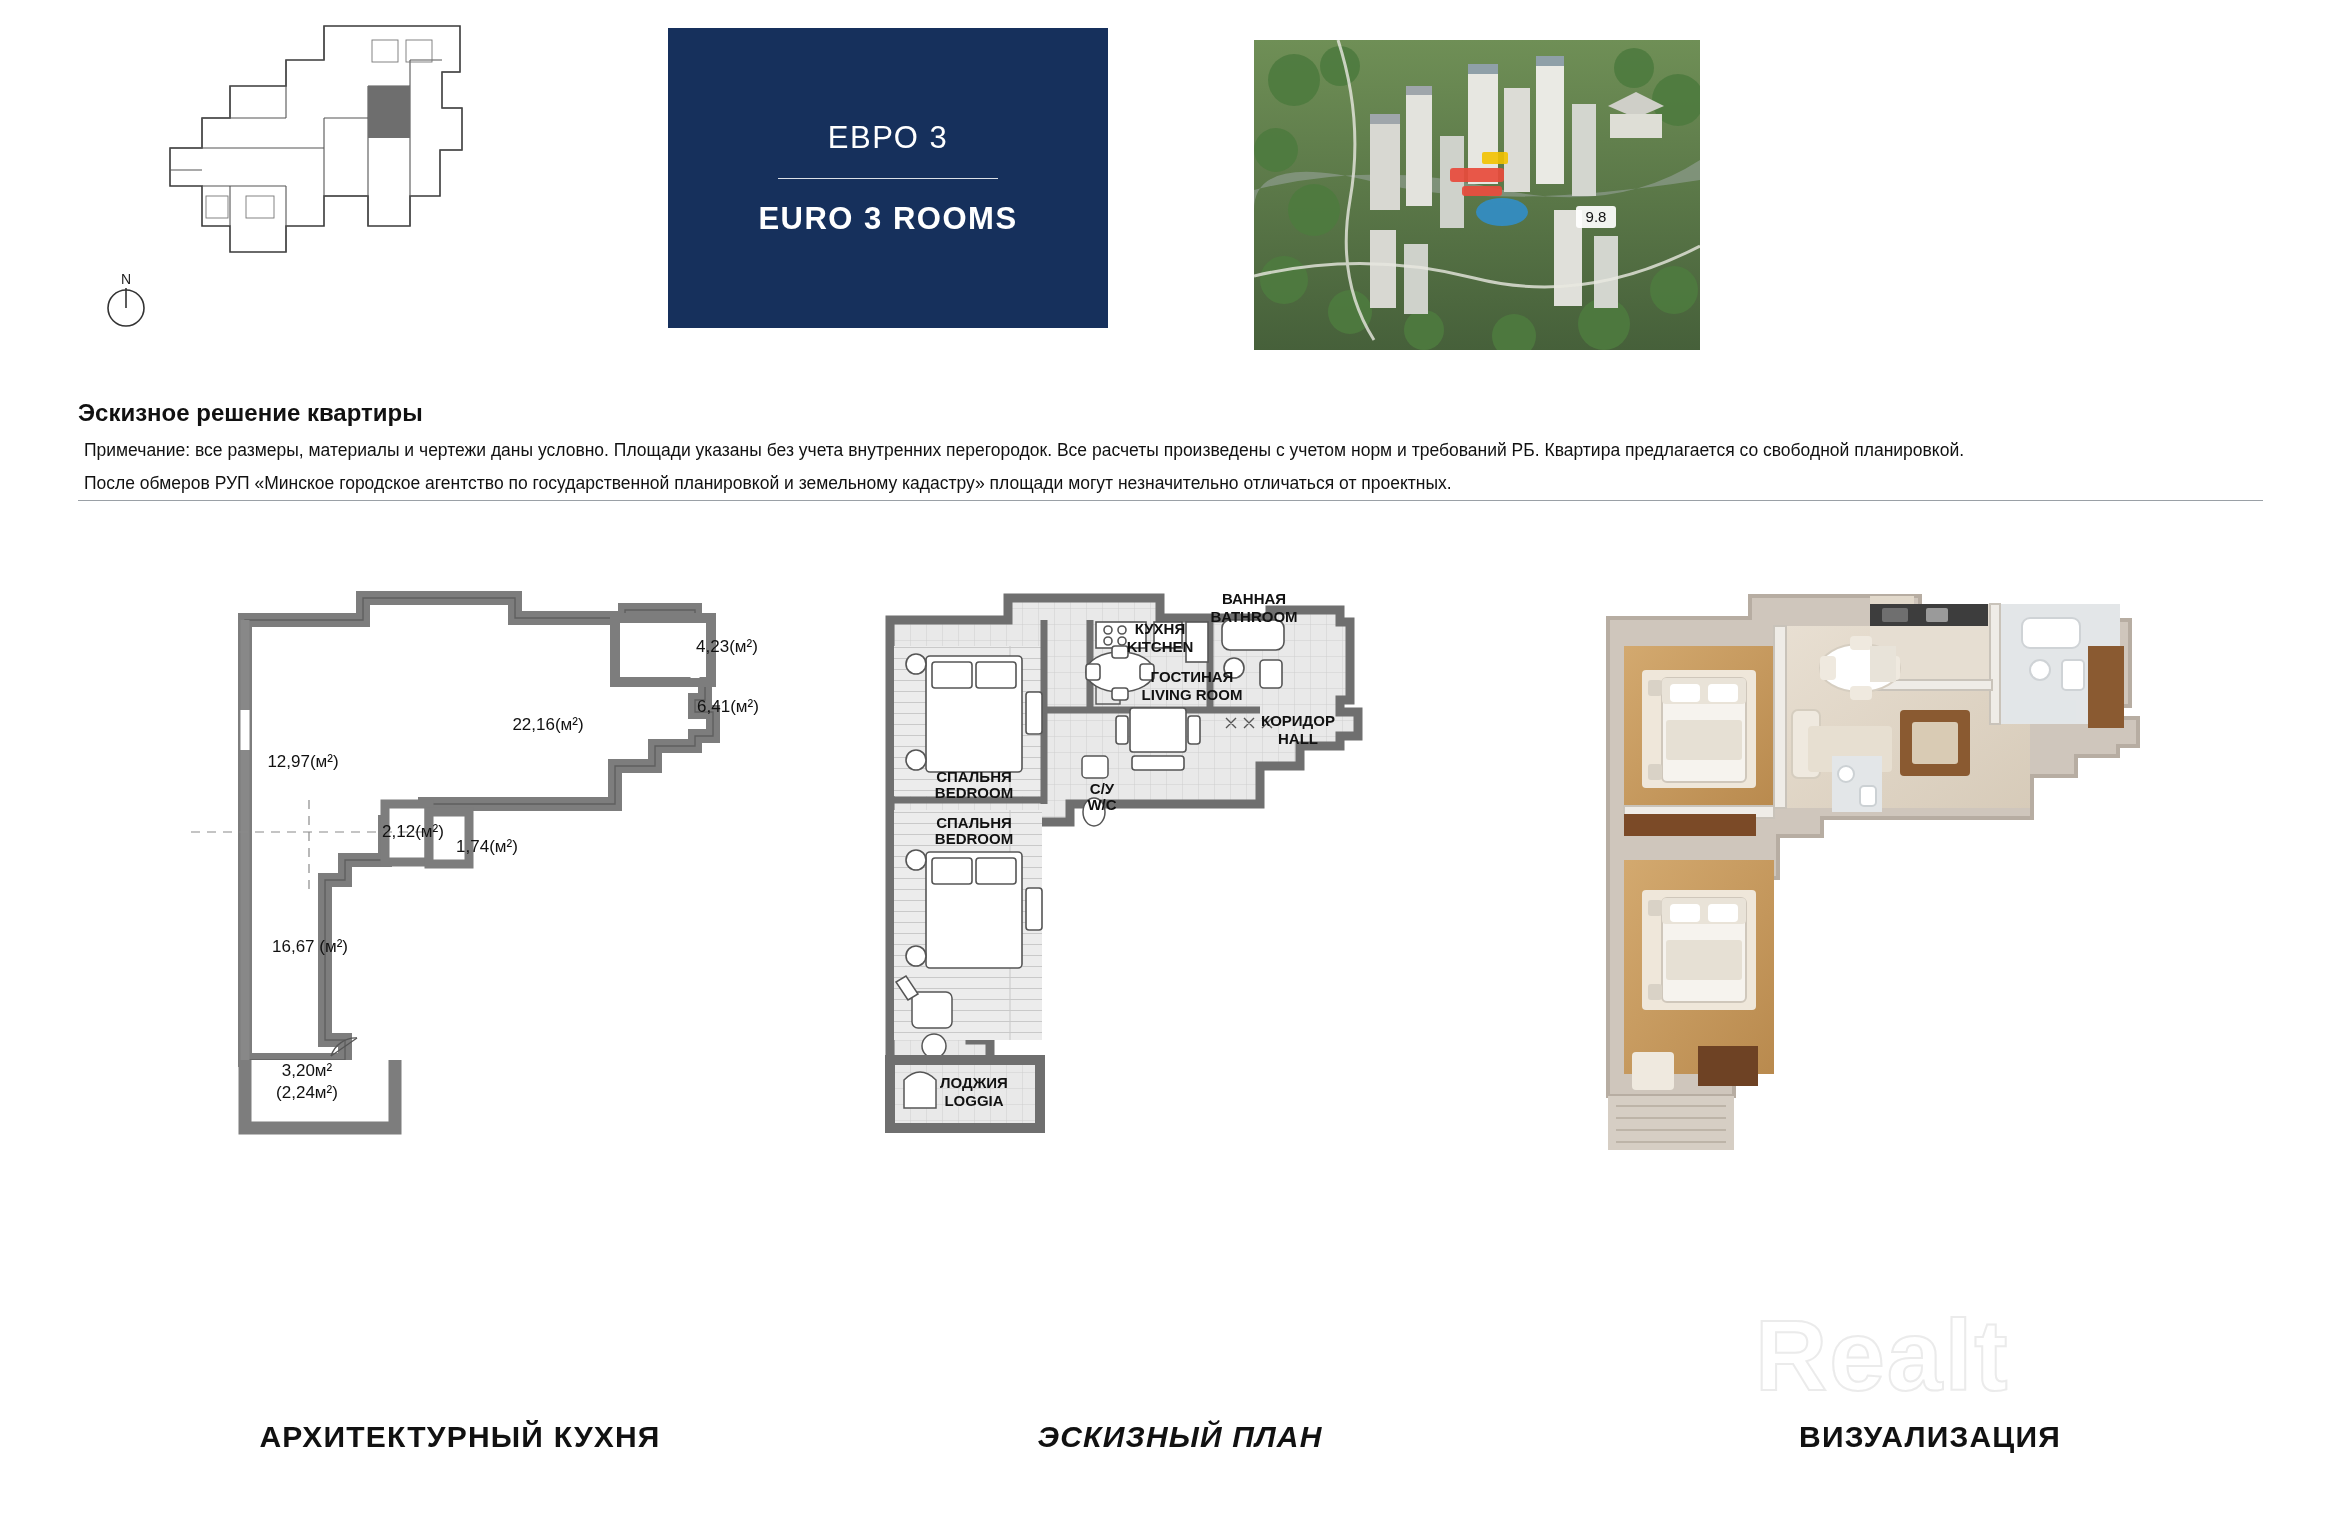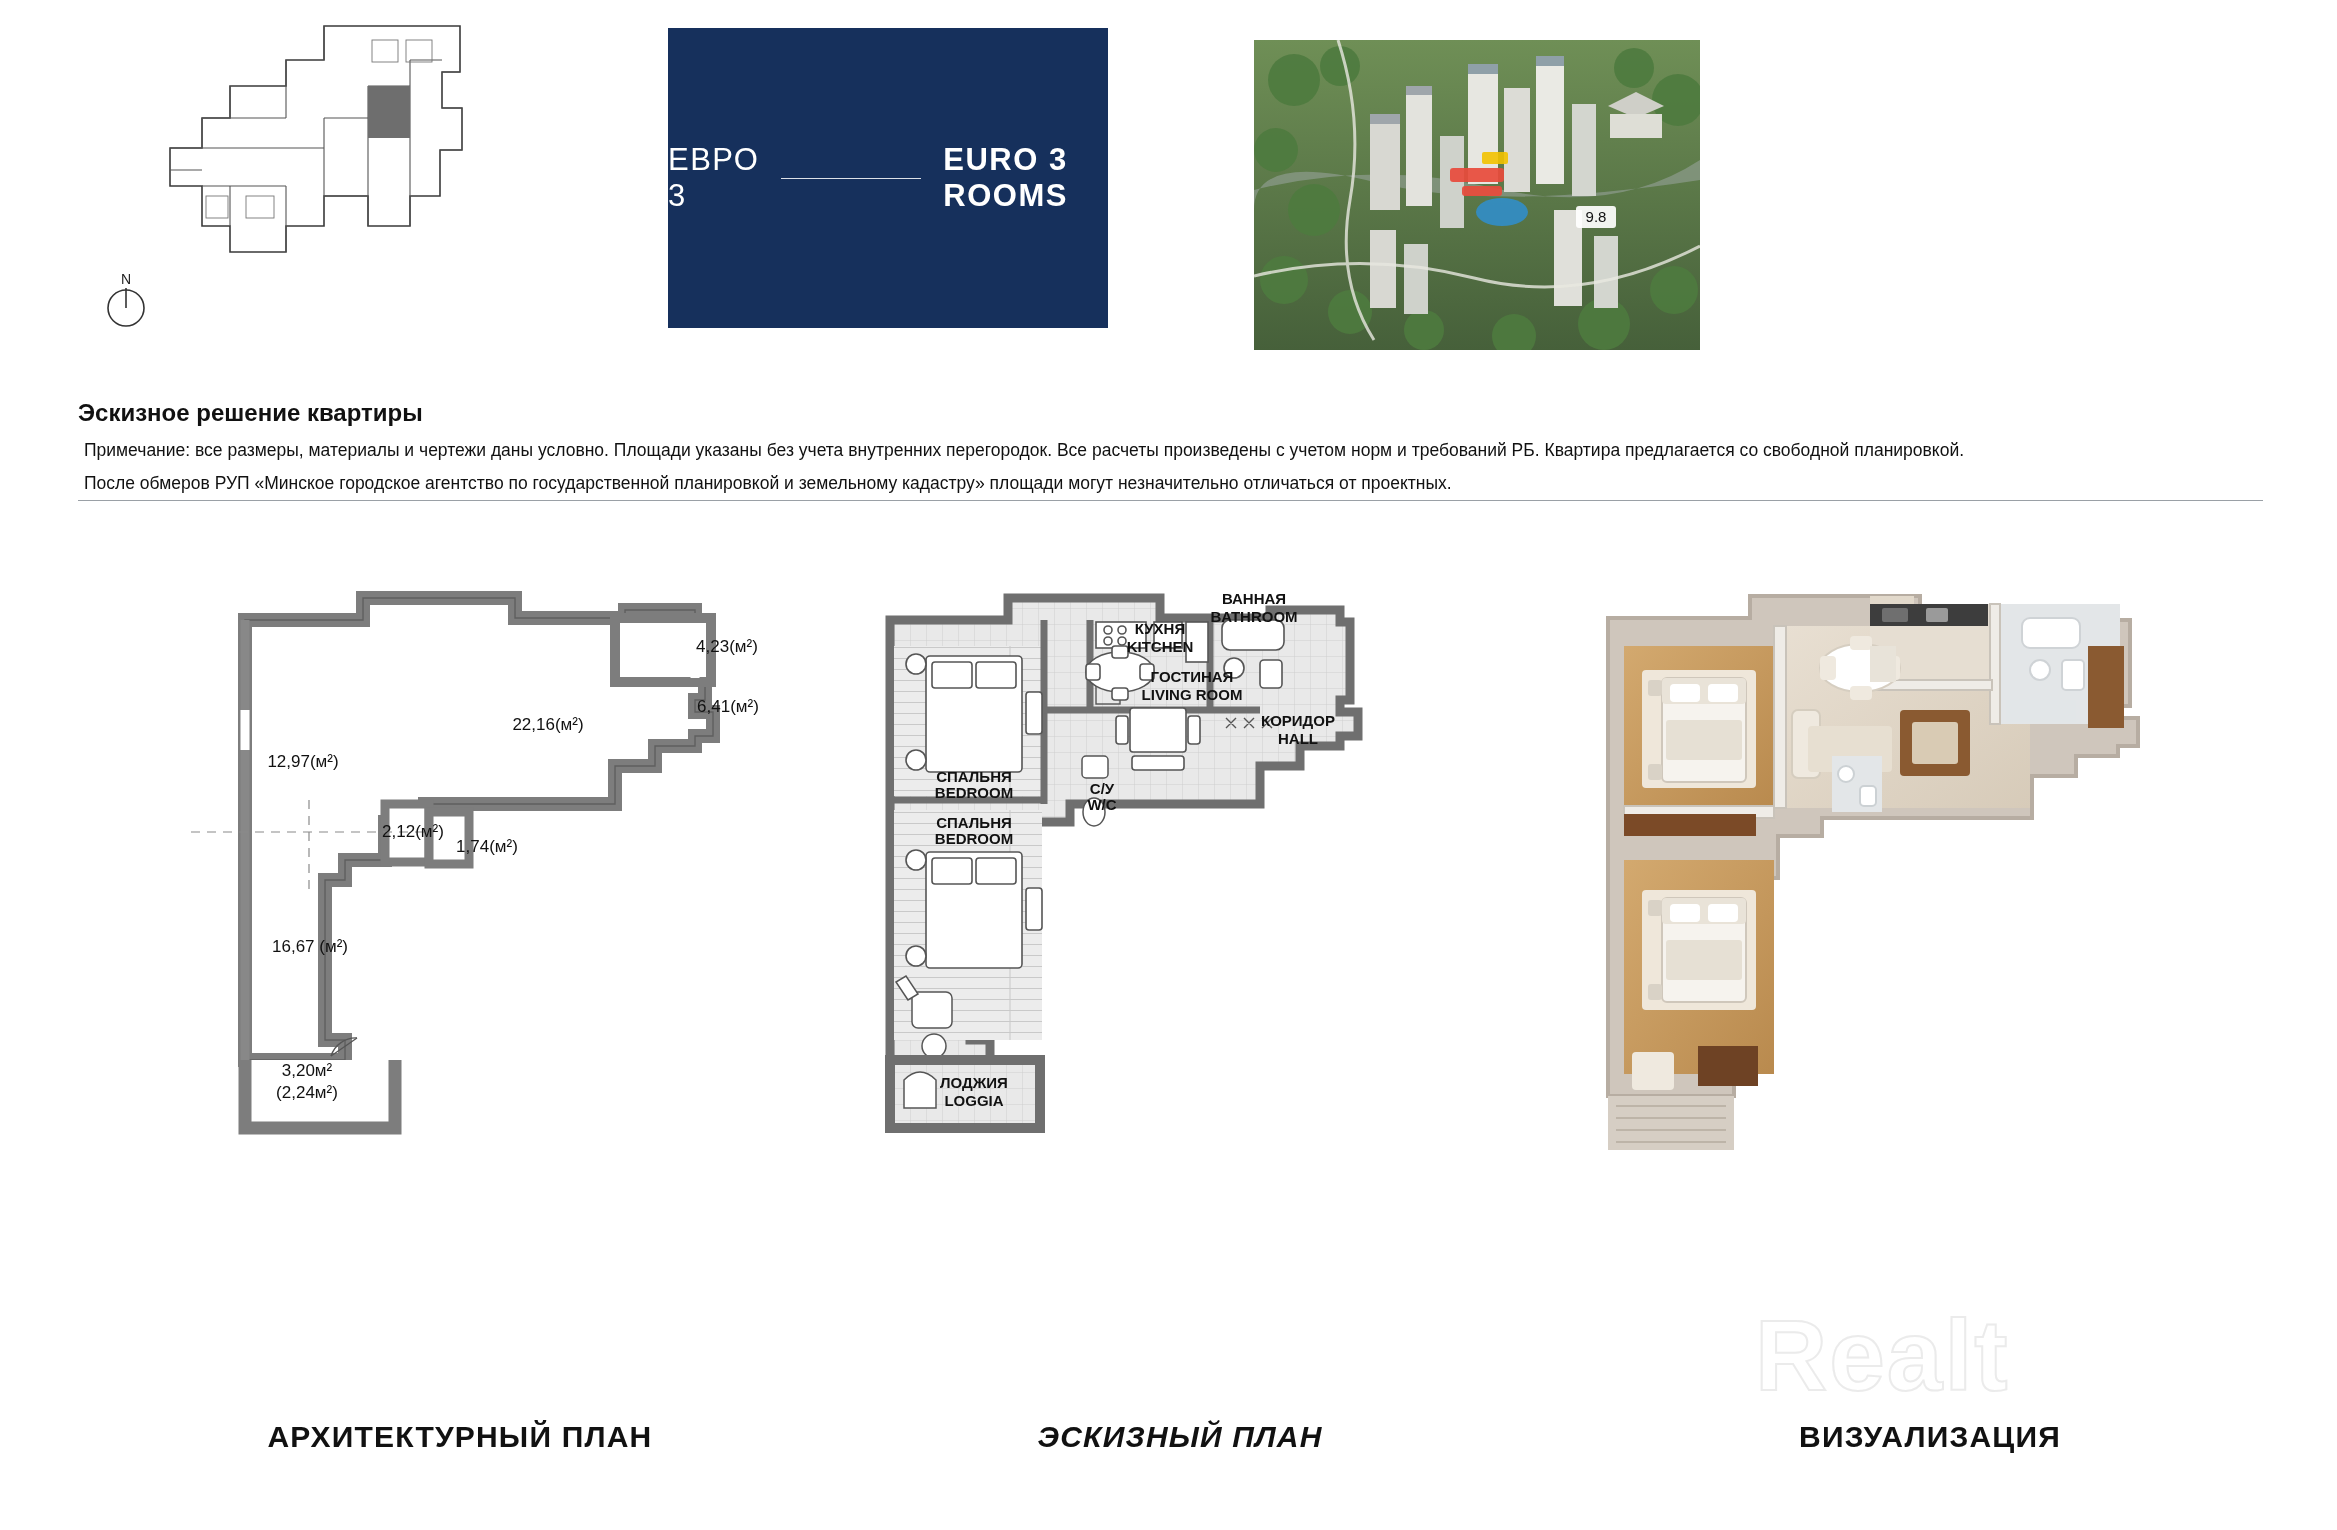--- a/index.html
+++ b/index.html
@@ -41,21 +41,21 @@
 
   .title-box {
     position: absolute;
     left: 668px;
     top: 28px;
     width: 440px;
     height: 300px;
     background: #16305c;
     color: #ffffff;
     display: flex;
-    flex-direction: row;
+    flex-direction: column;
     align-items: center;
     justify-content: center;
     gap: 22px;
   }
   .title-box .t-ru {
     font-size: 31px;
     letter-spacing: 1.5px;
     font-weight: 400;
   }
   .title-box .t-rule {
@@ -576,16 +576,16 @@
         <rect x="62" y="492" width="42" height="38" rx="4" fill="#efe9df"></rect>
       </g>
     </svg>
   </div>
 
 </div>
 
 <div class="wm-text">Realt</div>
 
 <div class="captions">
-  <div class="caption cap-1">АРХИТЕКТУРНЫЙ ПЛАН</div>
+  <div class="caption cap-1">АРХИТЕКТУРНЫЙ КУХНЯ</div>
   <div class="caption cap-2">ЭСКИЗНЫЙ ПЛАН</div>
   <div class="caption cap-3">ВИЗУАЛИЗАЦИЯ</div>
 </div>
 
 </body></html>

